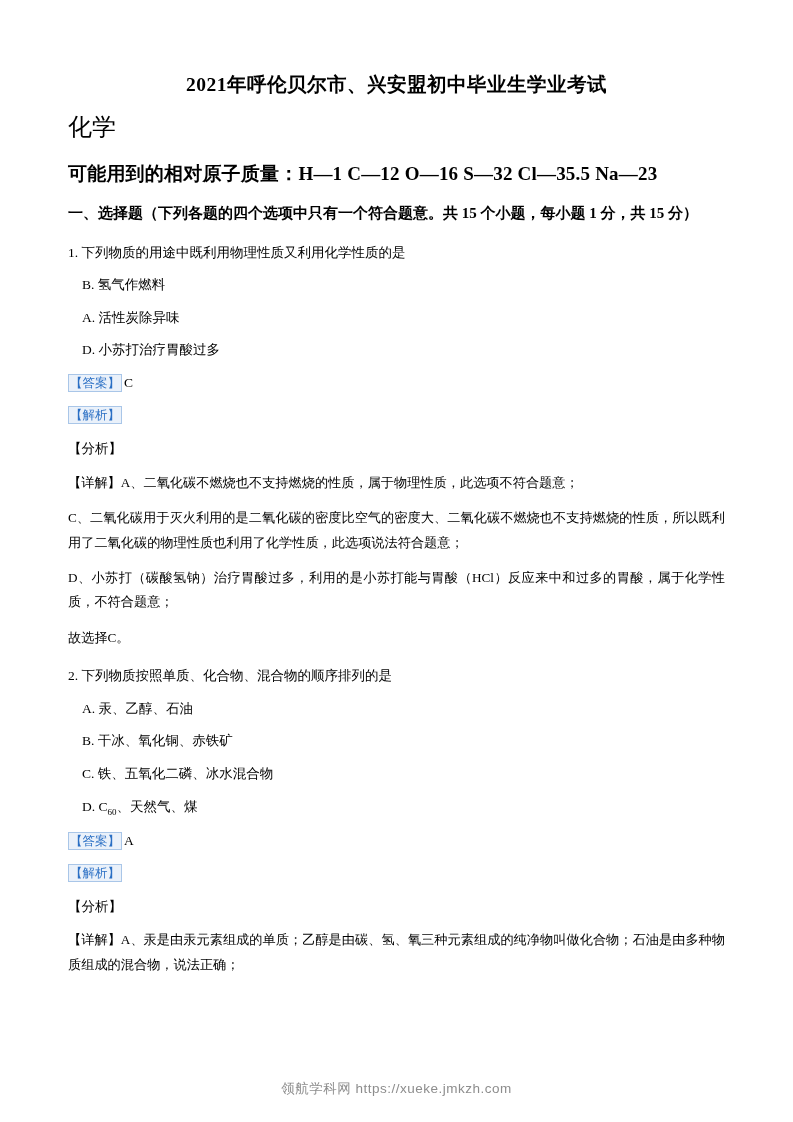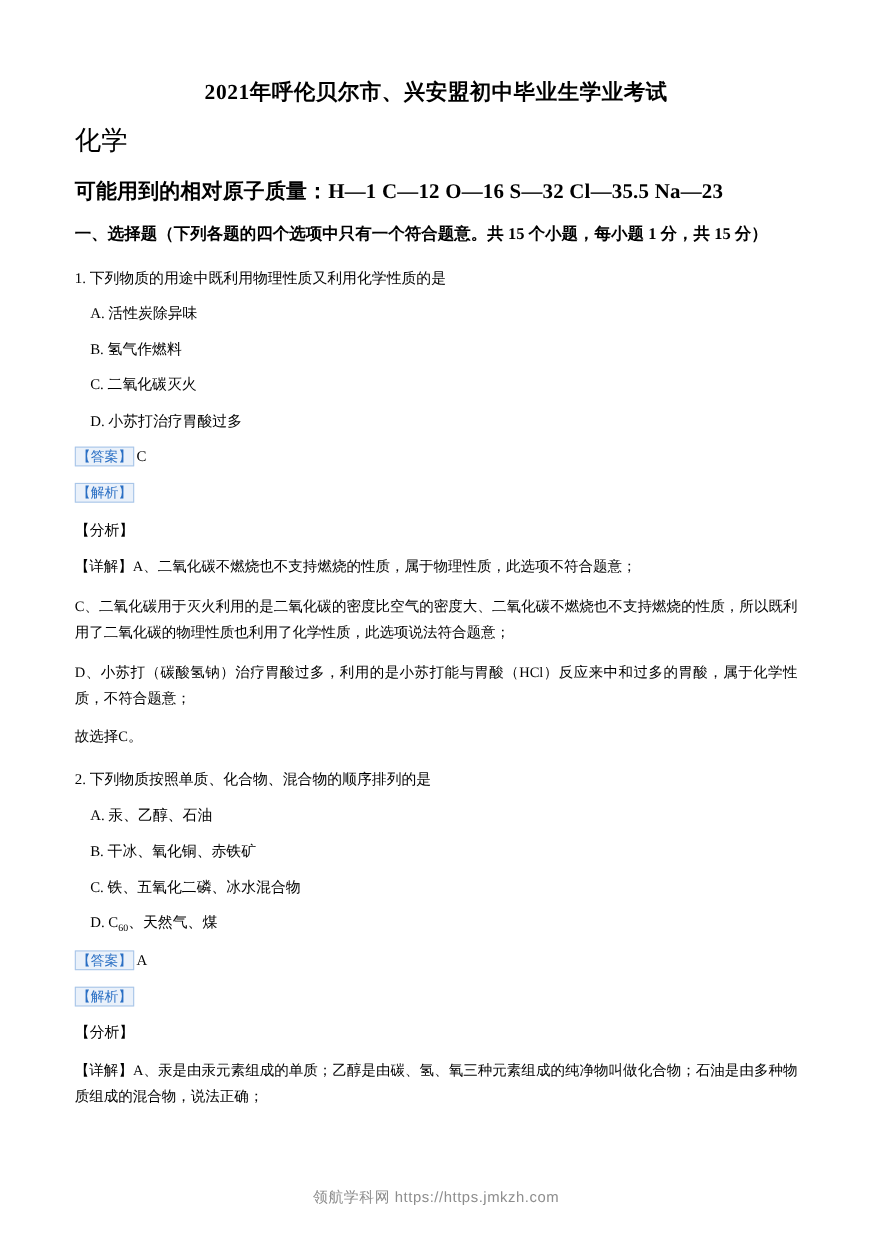--- a/index.html
+++ b/index.html
@@ -111,23 +111,22 @@
 
   <div class="title">2021年呼伦贝尔市、兴安盟初中毕业生学业考试</div>
   <div class="subtitle">化学</div>
 
   <div class="atomic-line">可能用到的相对原子质量：H—1   C—12   O—16   S—32   Cl—35.5   Na—23</div>
 
   <div class="section-head">一、选择题（下列各题的四个选项中只有一个符合题意。共 15 个小题，每小题 1 分，共 15 分）</div>
 
   <div>
     <div class="q-stem">1. 下列物质的用途中既利用物理性质又利用化学性质的是</div>
+    <div class="q-opt">B. 氢气作燃料</div>
     <div class="q-opt">A. 活性炭除异味</div>
-    <div class="q-opt">B. 氢气作燃料</div>
-    <div class="q-opt">C. 二氧化碳灭火</div>
     <div class="q-opt">D. 小苏打治疗胃酸过多</div>
 
     <div class="ans-line">
       <span class="tagbox">【答案】</span><span class="ans-letter">C</span>
     </div>
 
     <div class="ans-line">
       <span class="tagbox">【解析】</span>
     </div>
 
@@ -154,13 +153,13 @@
       <span class="tagbox">【解析】</span>
     </div>
 
     <div class="explain-head">【分析】</div>
 
     <div class="para">【详解】A、汞是由汞元素组成的单质；乙醇是由碳、氢、氧三种元素组成的纯净物叫做化合物；石油是由多种物质组成的混合物，说法正确；</div>
   </div>
 
 </div>
 
-<div class="footer">领航学科网 https://https.jmkzh.com</div>
+<div class="footer">领航学科网 https://xueke.jmkzh.com</div>
 
 </body></html>

